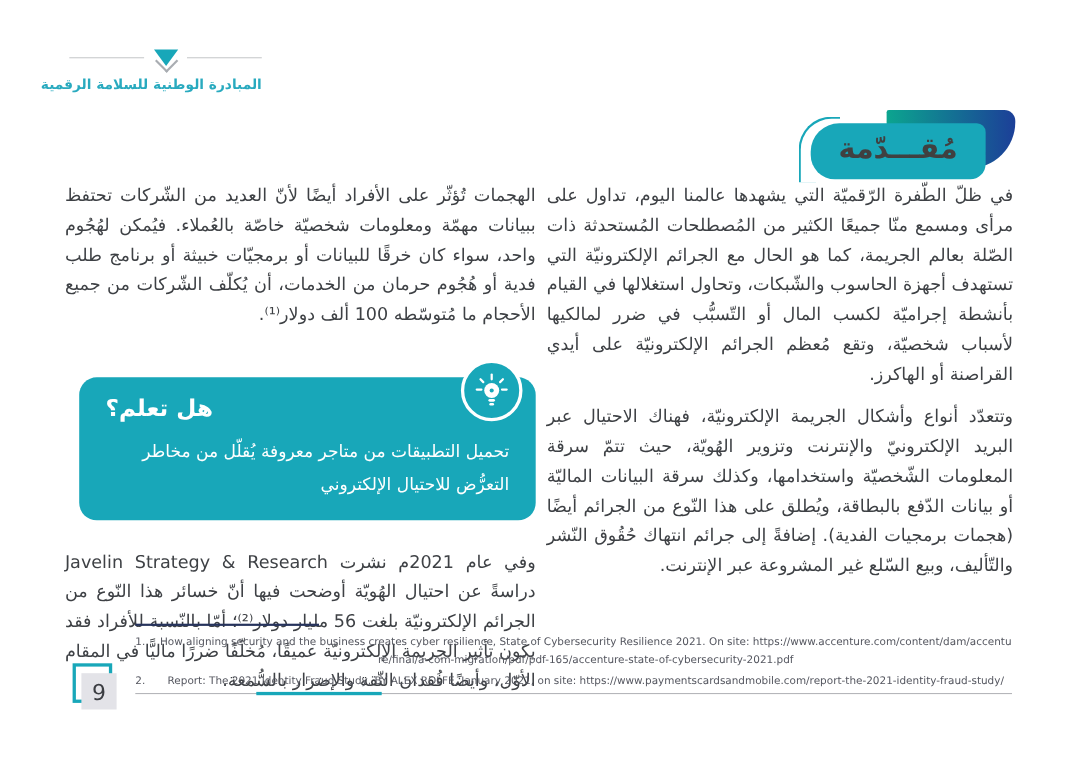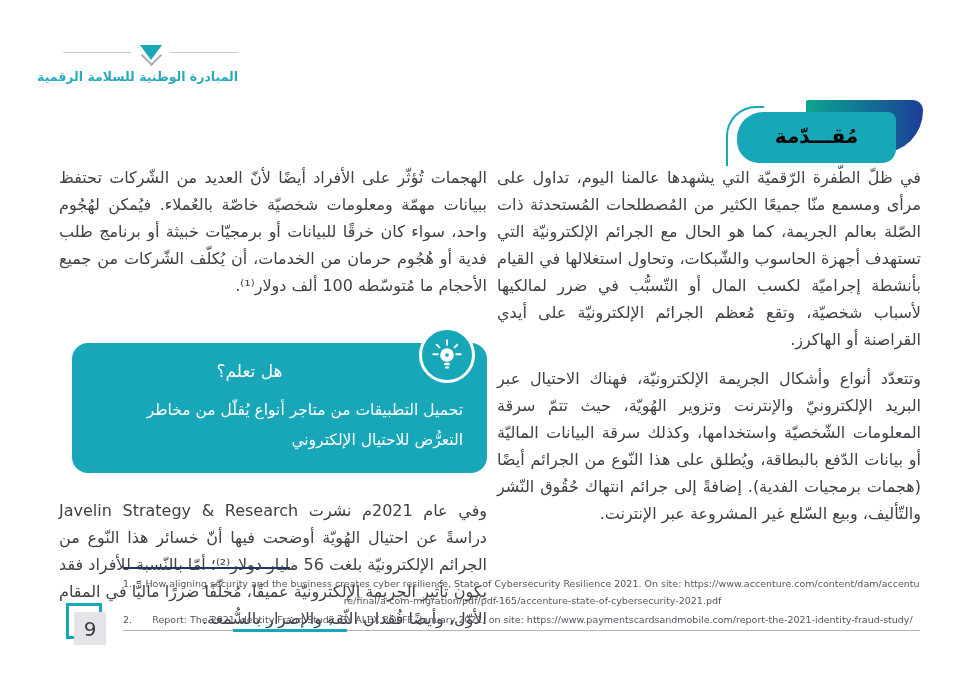--- a/index.html
+++ b/index.html
@@ -32,40 +32,40 @@
   .logo-text{position:absolute;top:31px;width:100%;text-align:center;direction:rtl;
     color:var(--logo-text,#29aabf);font-size:12.5px;font-weight:bold;white-space:nowrap;}
 
   
   .banner-gradient{position:absolute;left:806px;top:100px;width:117px;height:53px;
     background:linear-gradient(90deg,var(--gradient-start,#0ba58f),var(--gradient-end,#1c3f98));
     border-radius:2px 10px 42px 2px;}
   .banner-box{position:absolute;left:737px;top:112px;width:159px;height:51px;
     background:var(--accent,#18a7b9);border-radius:26px 8px 14px 22px;
     display:flex;align-items:center;justify-content:center;}
-  .banner-title{color:#000000;font-size:20px;font-weight:bold;direction:rtl;line-height:1;
+  .banner-title{color:#404040;font-size:26px;font-weight:bold;direction:rtl;line-height:1;
     padding-bottom:3px;}
   .banner-arc{position:absolute;left:726px;top:106px;width:36px;height:58px;
     border-top:2px solid var(--accent,#18a7b9);border-left:2px solid var(--accent,#18a7b9);
     border-top-left-radius:30px;}
 
   
   .col{position:absolute;top:164px;direction:rtl;text-align:justify;
     color:var(--body-text,#3e4145);font-size:16px;line-height:27px;}
   .col-right{left:497px;width:424px;}
   .col-left{left:59px;width:428px;}
   .col p{margin:0 0 12px 0;}
 
   
   .callout{position:relative;margin:44px 0 24px 13px;background:var(--accent,#18a7b9);
     border-radius:16px;padding:16px 24px 18px;color:#fff;box-sizing:border-box;}
   .callout-icon{position:absolute;top:-16px;right:12px;width:50px;height:50px;border-radius:50%;
     background:var(--accent,#18a7b9);border:3px solid #fff;
     display:flex;align-items:center;justify-content:center;}
-  .callout-title{font-size:17px;font-weight:normal;text-align:center;padding-right:60px;line-height:24px;}
+  .callout-title{font-size:21px;font-weight:bold;text-align:left;padding-right:60px;line-height:24px;}
   .callout-body{margin-top:12px;font-size:15.5px;line-height:30px;text-align:right;}
 
   
   .footnote-sep{position:absolute;left:123px;top:567px;width:167px;height:2px;
     background:var(--navy,#26335c);}
   .footnotes{position:absolute;left:123px;top:576px;width:797px;
     color:var(--footnote-text,#54565f);font-size:9.5px;line-height:16.5px;text-align:left;}
   .footnote{display:flex;margin-bottom:3px;}
   .fn-num{flex:0 0 22px;}
   .fn-text{flex:1;word-break:break-all;text-align:center;}
@@ -119,21 +119,21 @@
             <line x1="4" y1="19" x2="9" y2="19"></line>
             <line x1="36" y1="19" x2="31" y2="19"></line>
           </g>
           <circle cx="20" cy="20" r="8" fill="#ffffff"></circle>
           <circle cx="20" cy="20" r="2.2" fill="#18a7b9"></circle>
           <rect x="16.5" y="29" width="7" height="3" rx="1.5" fill="#ffffff"></rect>
           <rect x="17.5" y="33.5" width="5" height="2.5" rx="1.25" fill="#ffffff"></rect>
         </svg>
       </div>
       <div class="callout-title" dir="rtl">هل تعلم؟</div>
-      <div class="callout-body" dir="rtl">تحميل التطبيقات من متاجر أنواع يُقلّل من مخاطر التعرُّض للاحتيال الإلكتروني</div>
+      <div class="callout-body" dir="rtl">تحميل التطبيقات من متاجر معروفة يُقلّل من مخاطر التعرُّض للاحتيال الإلكتروني</div>
     </div>
 
     <p>وفي عام 2021م نشرت Javelin Strategy &amp; Research دراسةً عن احتيال الهُويّة أوضحت فيها أنّ خسائر هذا النّوع من الجرائم الإلكترونيّة بلغت 56 مليار دولار⁽²⁾؛ أمّا بالنّسبة للأفراد فقد يكون تأثير الجريمة الإلكترونيّة عميقًا، مُخلّفًا ضررًا ماليًّا في المقام الأوّل، وأيضًا فُقدان الثّقة والإضرار بالسُّمعة.</p>
   </div>
 
   <div class="footnote-sep"></div>
   <div class="footnotes">
     <div class="footnote">
       <span class="fn-num">1.</span>
       <span class="fn-text">How aligning security and the business creates cyber resilience, State of Cybersecurity Resilience 2021. On site: https://www.accenture.com/content/dam/accenture/final/a-com-migration/pdf/pdf-165/accenture-state-of-cybersecurity-2021.pdf</span>

